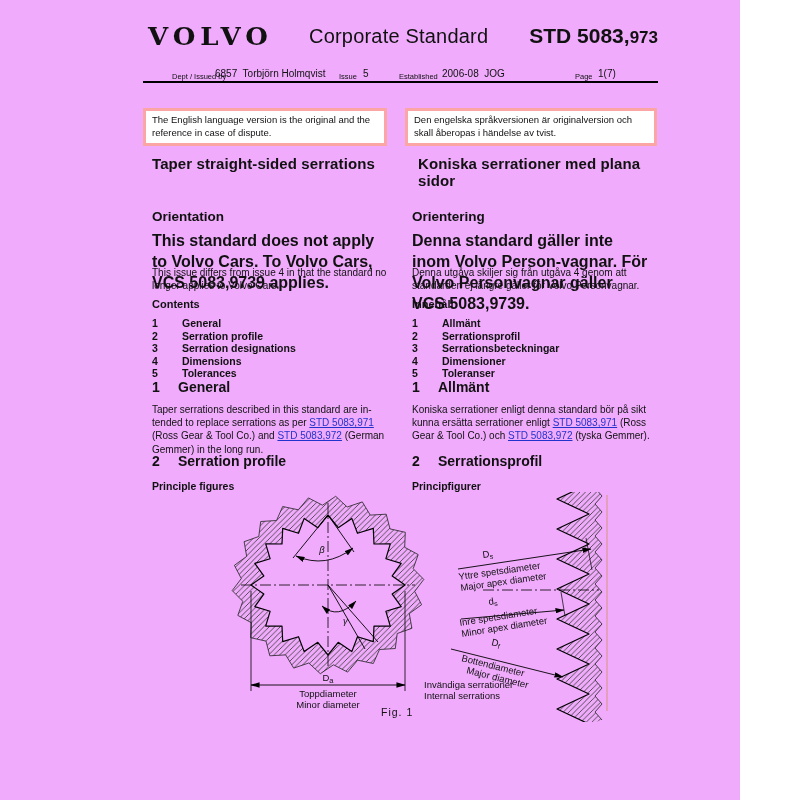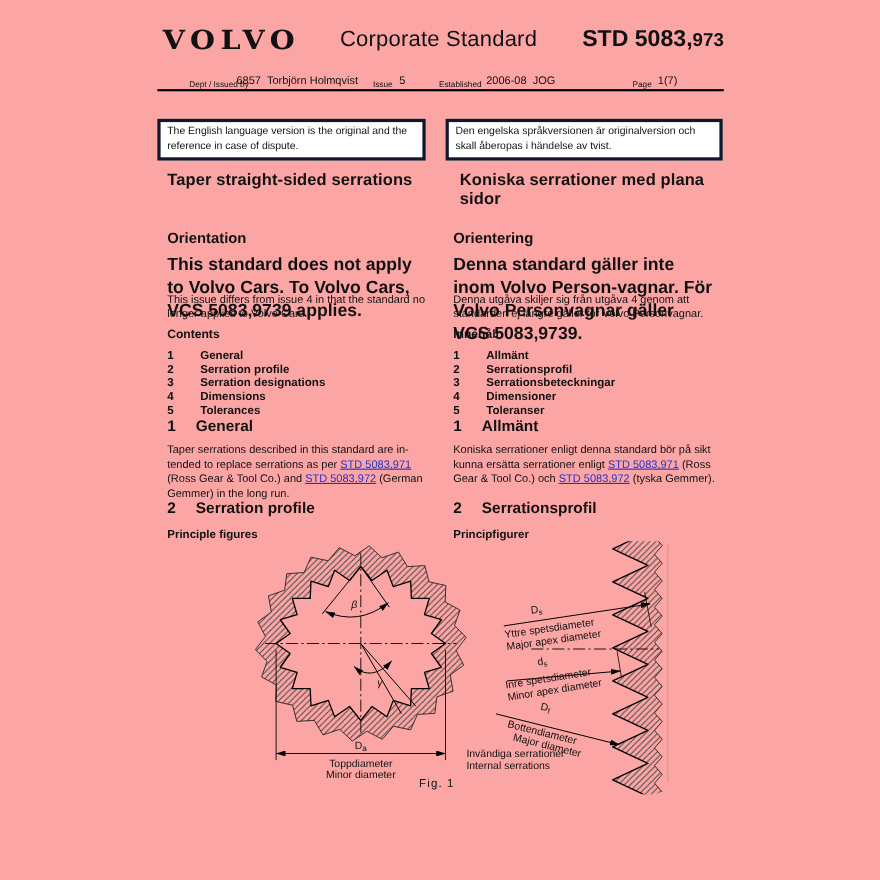--- a/index.html
+++ b/index.html
@@ -1,29 +1,29 @@
 <!DOCTYPE html>
 <html><head>
 <meta charset="utf-8">
 <style>
   html,body{margin:0;padding:0;background:#fff;}
-  .screen{position:relative;width:800px;height:800px;background:#fca5a5;overflow:hidden;
+  .screen{position:relative;width:740px;height:800px;background:#f0abfc;overflow:hidden;
           font-family:"Liberation Sans","DejaVu Sans",sans-serif;color:#111;}
   .abs{position:absolute;}
   
   .logo{font-family:"DejaVu Serif","Liberation Serif",serif;font-weight:bold;font-size:26px;
         letter-spacing:5px;transform:scaleY(0.92);}
   .doc-title{font-size:20px;font-weight:normal;letter-spacing:0.2px;}
   .doc-number{font-size:21px;font-weight:bold;}
   .doc-number .suffix{font-size:17px;}
   .meta-label{font-size:7.5px;}
   .meta-value{font-size:10px;white-space:pre;}
   .rule{background:#000;height:2px;}
   
-  .notice{border:3px solid #0f172a;font-size:9.5px;line-height:1.35;padding:3px 6px;background:#fff;}
+  .notice{border:3px solid #fca5a5;font-size:9.5px;line-height:1.35;padding:3px 6px;background:#fff;}
   
   .col-title{font-size:15px;font-weight:bold;line-height:1.12;letter-spacing:0.1px;}
   .h2{font-size:13.5px;font-weight:bold;}
   .h2n{font-size:14px;font-weight:bold;}
   .h2n .num{display:inline-block;width:26px;}
   .h3{font-size:10.5px;font-weight:bold;}
   .hc{font-size:11px;font-weight:bold;}
   .body-text{font-size:10px;line-height:1.32;}
   .body-bold{font-size:16px;line-height:1.32;font-weight:bold;white-space:pre-line;}
   .toc-row{font-size:10.5px;font-weight:bold;line-height:12.6px;}

